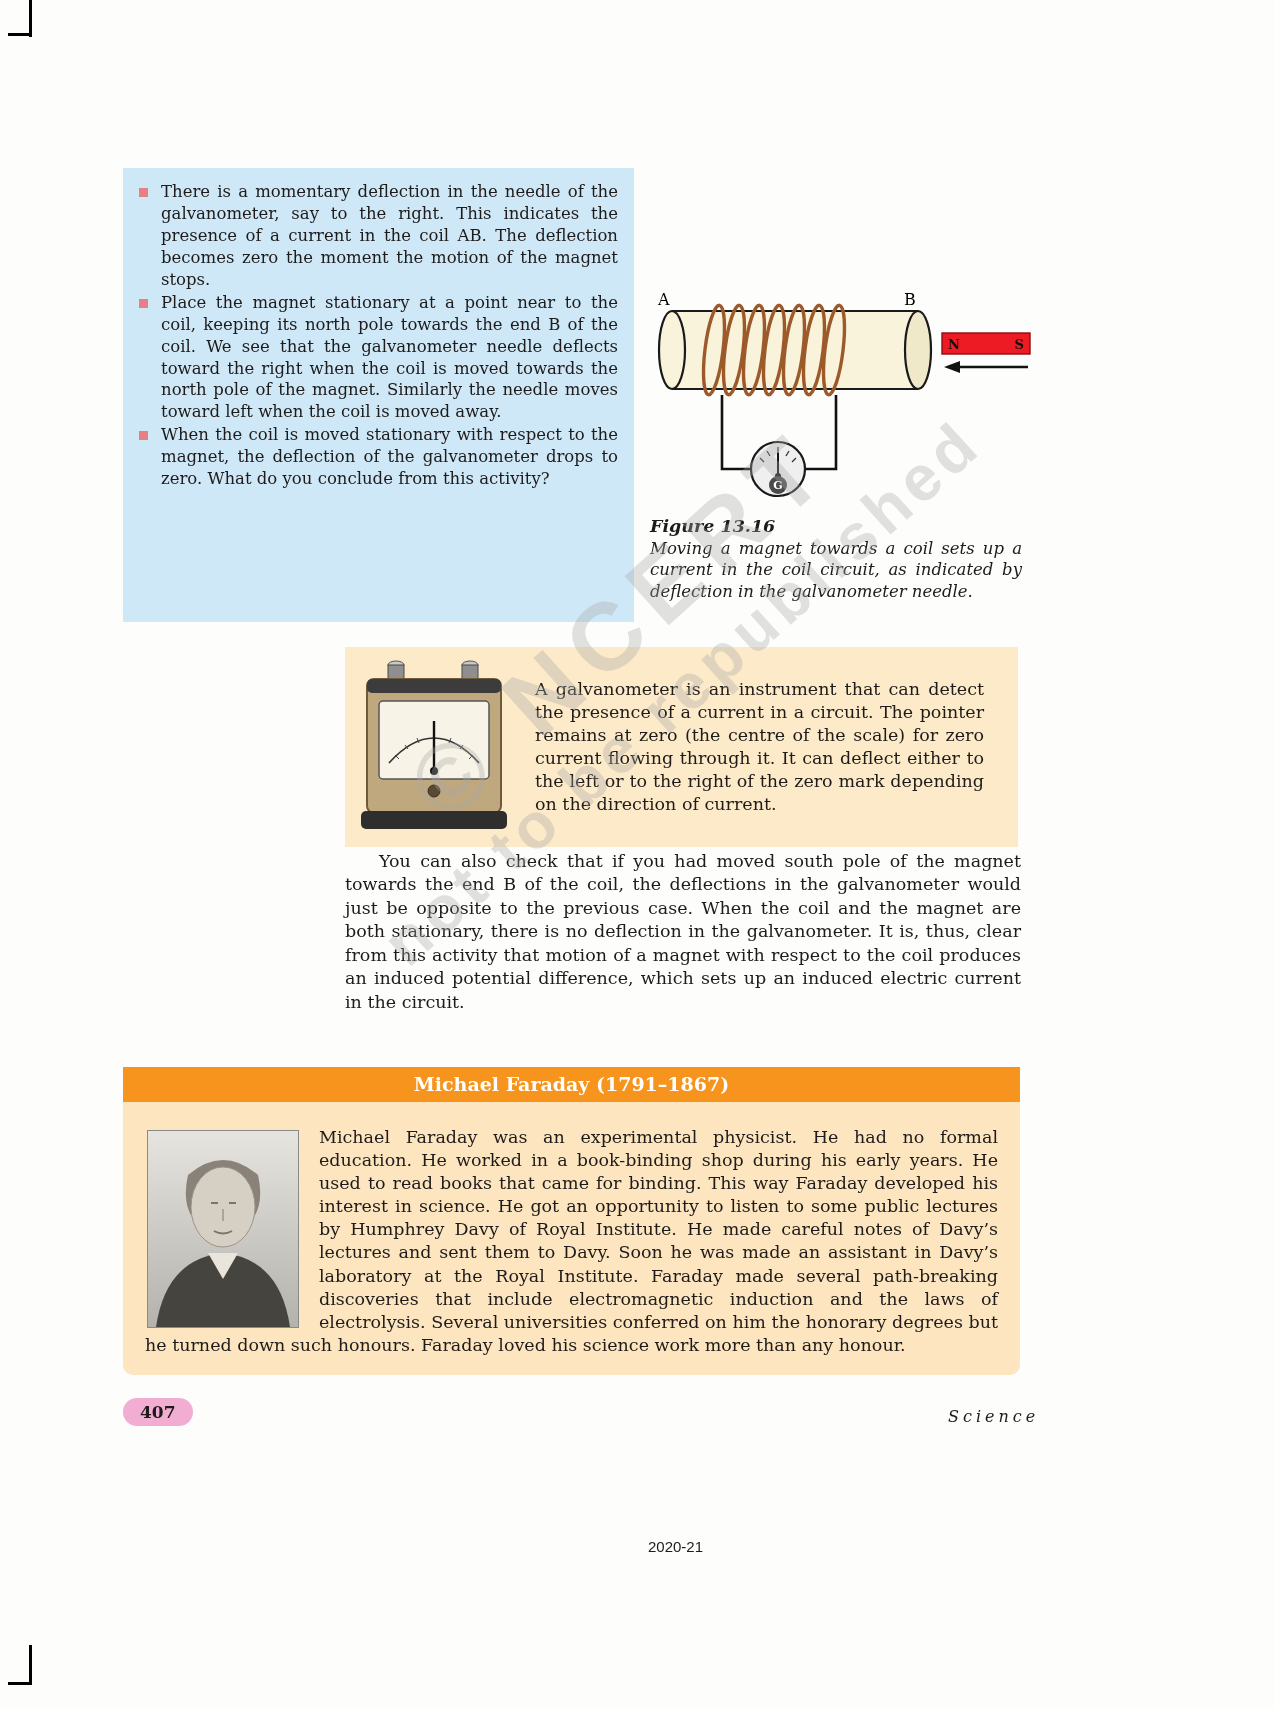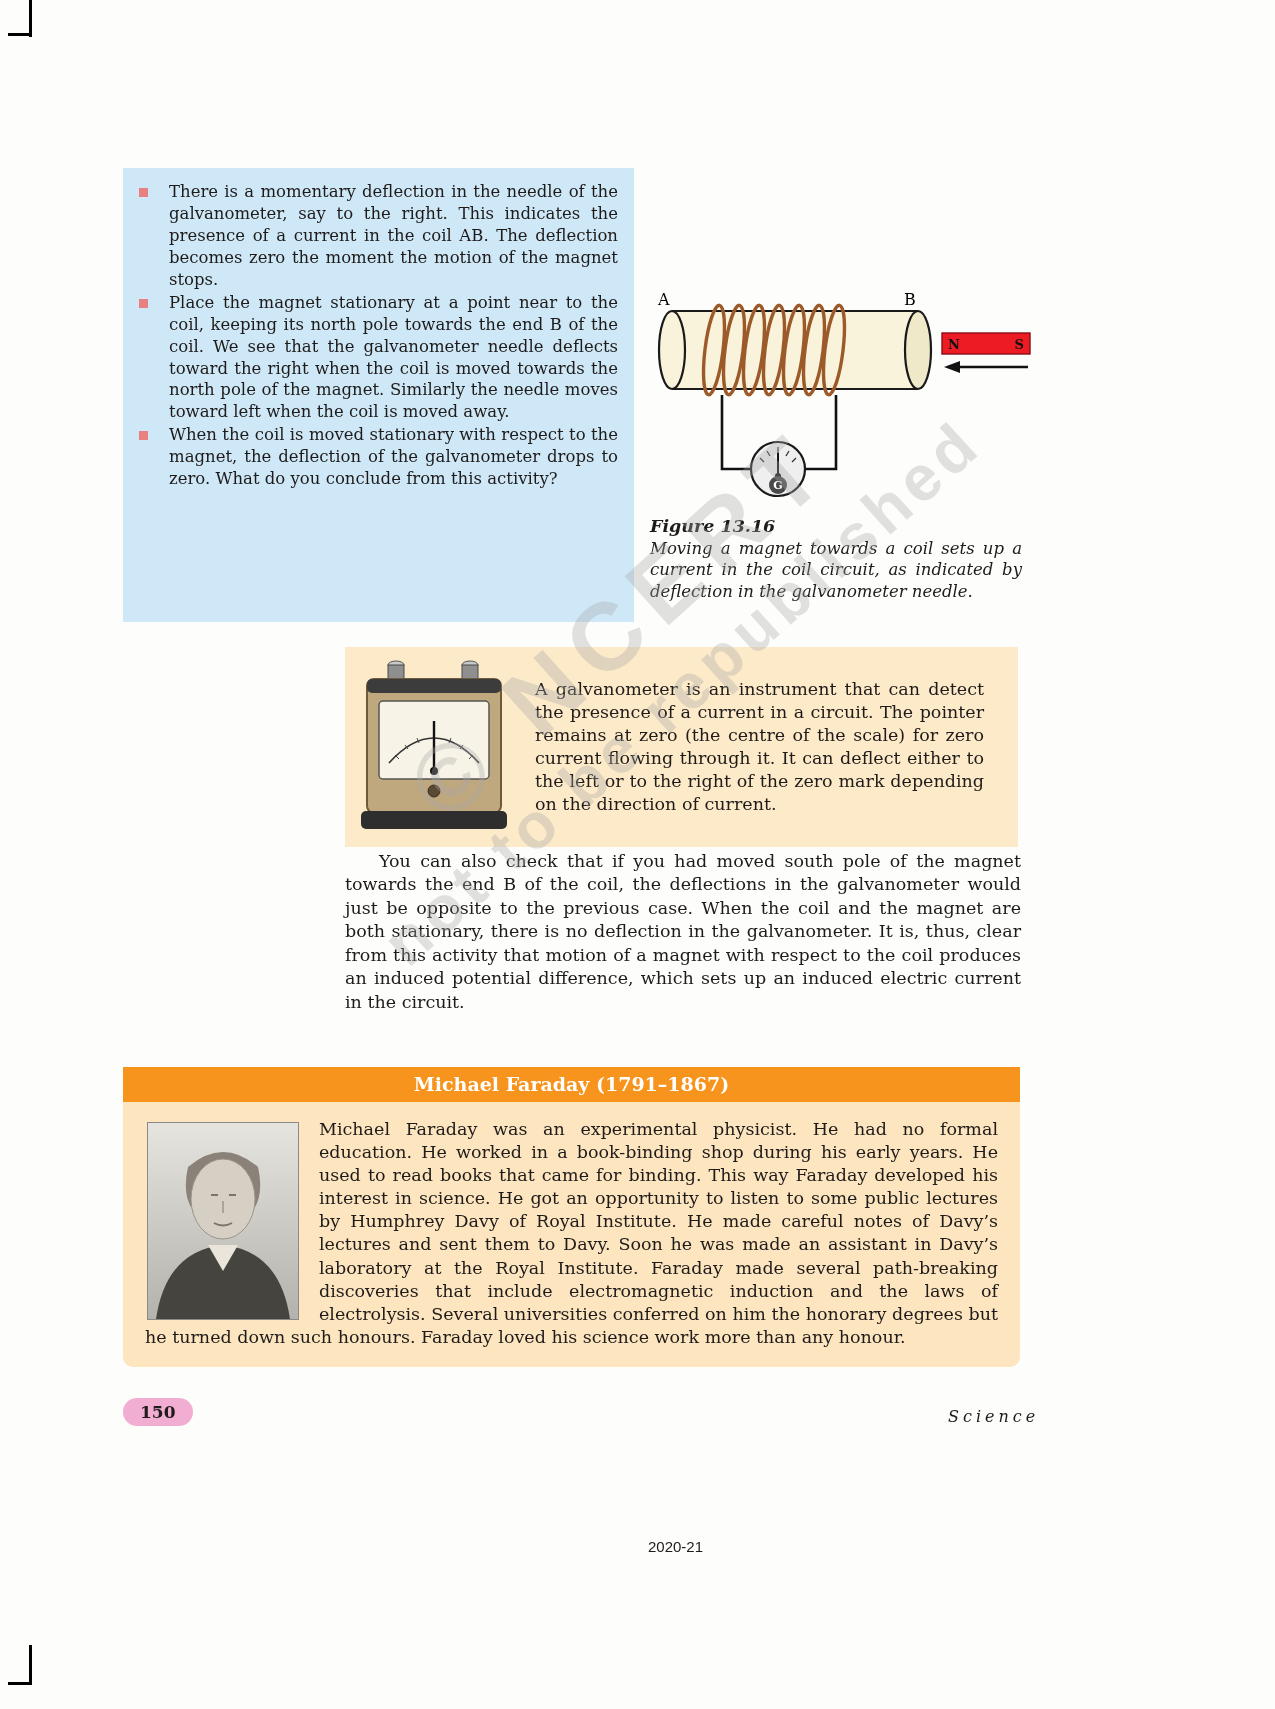--- a/index.html
+++ b/index.html
@@ -22,21 +22,21 @@
   }
   .watermark .w1 { font-size:96px; font-weight:bold; letter-spacing:14px; }
   .watermark .w2 { font-size:64px; font-weight:bold; letter-spacing:6px; }
 
   
   .activity-box {
     position:absolute; left:123px; top:168px; width:511px; min-height:454px;
     background:#cfe8f7; padding:13px 16px 12px 14px; z-index:2;
   }
   .activity-box ul { list-style:none; }
-  .activity-box li { display:flex; margin-bottom:1px;gap:8px; }
+  .activity-box li { display:flex; margin-bottom:1px; }
   .activity-box .sq { flex:0 0 9px; width:9px; height:9px; background:#e8807f; margin:7px 13px 0 2px; }
   .activity-box .bt { font-size:16.5px; line-height:1.33; text-align:justify; }
 
   
   .figure-block { position:absolute; left:650px; top:283px; width:382px; z-index:2; }
   .fig-caption { margin-top:3px; width:372px; }
   .fig-caption .ft { font-style:italic; font-weight:bold; font-size:17.5px; margin-bottom:2px; }
   .fig-caption .fc { font-style:italic; font-size:16.5px; line-height:1.3; text-align:justify; }
 
   
@@ -55,21 +55,21 @@
 
   
   .faraday-box {
     position:absolute; left:123px; top:1030px; width:897px;
     border-radius:10px; overflow:hidden; z-index:2;
   }
   .faraday-box .fb-header {
     background:#f7941d; color:#ffffff; font-weight:bold; font-size:19px;
     text-align:center; padding:6px 0 7px 0;margin-top:37px;
   }
-  .faraday-box .fb-body { background:#fce5bf; padding:16px 22px 18px 22px; }
+  .faraday-box .fb-body { background:#fce5bf; padding:24px 22px 18px 22px; }
   .portrait { float:left; width:152px; height:198px; margin:4px 20px 4px 2px; border:1px solid #8a8a8a; background:#d8d6d0; }
   .faraday-box .fb-text { font-size:17.5px; line-height:1.32; text-align:justify; }
 
   
   .page-badge {
     position:absolute; left:123px; top:1398px; background:#f2aed2;
     border-radius:16px; padding:4px 17px; font-weight:bold; font-size:17px; z-index:2;
   }
   .subject { position:absolute; left:948px; top:1407px; font-size:16px; letter-spacing:4px; z-index:2;font-style:italic; }
   .year { position:absolute; left:0; top:1538px; width:100%; text-align:center; font-size:15px; font-family:"Liberation Sans", sans-serif; z-index:2;margin-left:38px; }
@@ -218,17 +218,17 @@
           <line x1="75" y1="78" x2="75" y2="90" stroke="#aaa49a" stroke-width="2"></line>
           <path d="M 66 100 Q 75 105 84 100" fill="none" stroke="#7a746a" stroke-width="2"></path>
           <path d="M 8 196 Q 18 128 75 122 Q 132 128 142 196 Z" fill="#46443f"></path>
           <path d="M 60 122 L 75 148 L 90 122 Z" fill="#e9e5da"></path>
         </svg>
       </div>
       <div class="fb-text">Michael Faraday was an experimental physicist. He had no formal education. He worked in a book-binding shop during his early years. He used to read books that came for binding. This way Faraday developed his interest in science. He got an opportunity to listen to some public lectures by Humphrey Davy of Royal Institute. He made careful notes of Davy’s lectures and sent them to Davy. Soon he was made an assistant in Davy’s laboratory at the Royal Institute. Faraday made several path-breaking discoveries that include electromagnetic induction and the laws of electrolysis. Several universities conferred on him the honorary degrees but he turned down such honours. Faraday loved his science work more than any honour.</div>
     </div>
   </div>
 
-  <div class="page-badge">150</div>
+  <div class="page-badge">407</div>
   <div class="subject">Science</div>
   <div class="year">2020-21</div>
 
 </div>
 
 </body></html>

